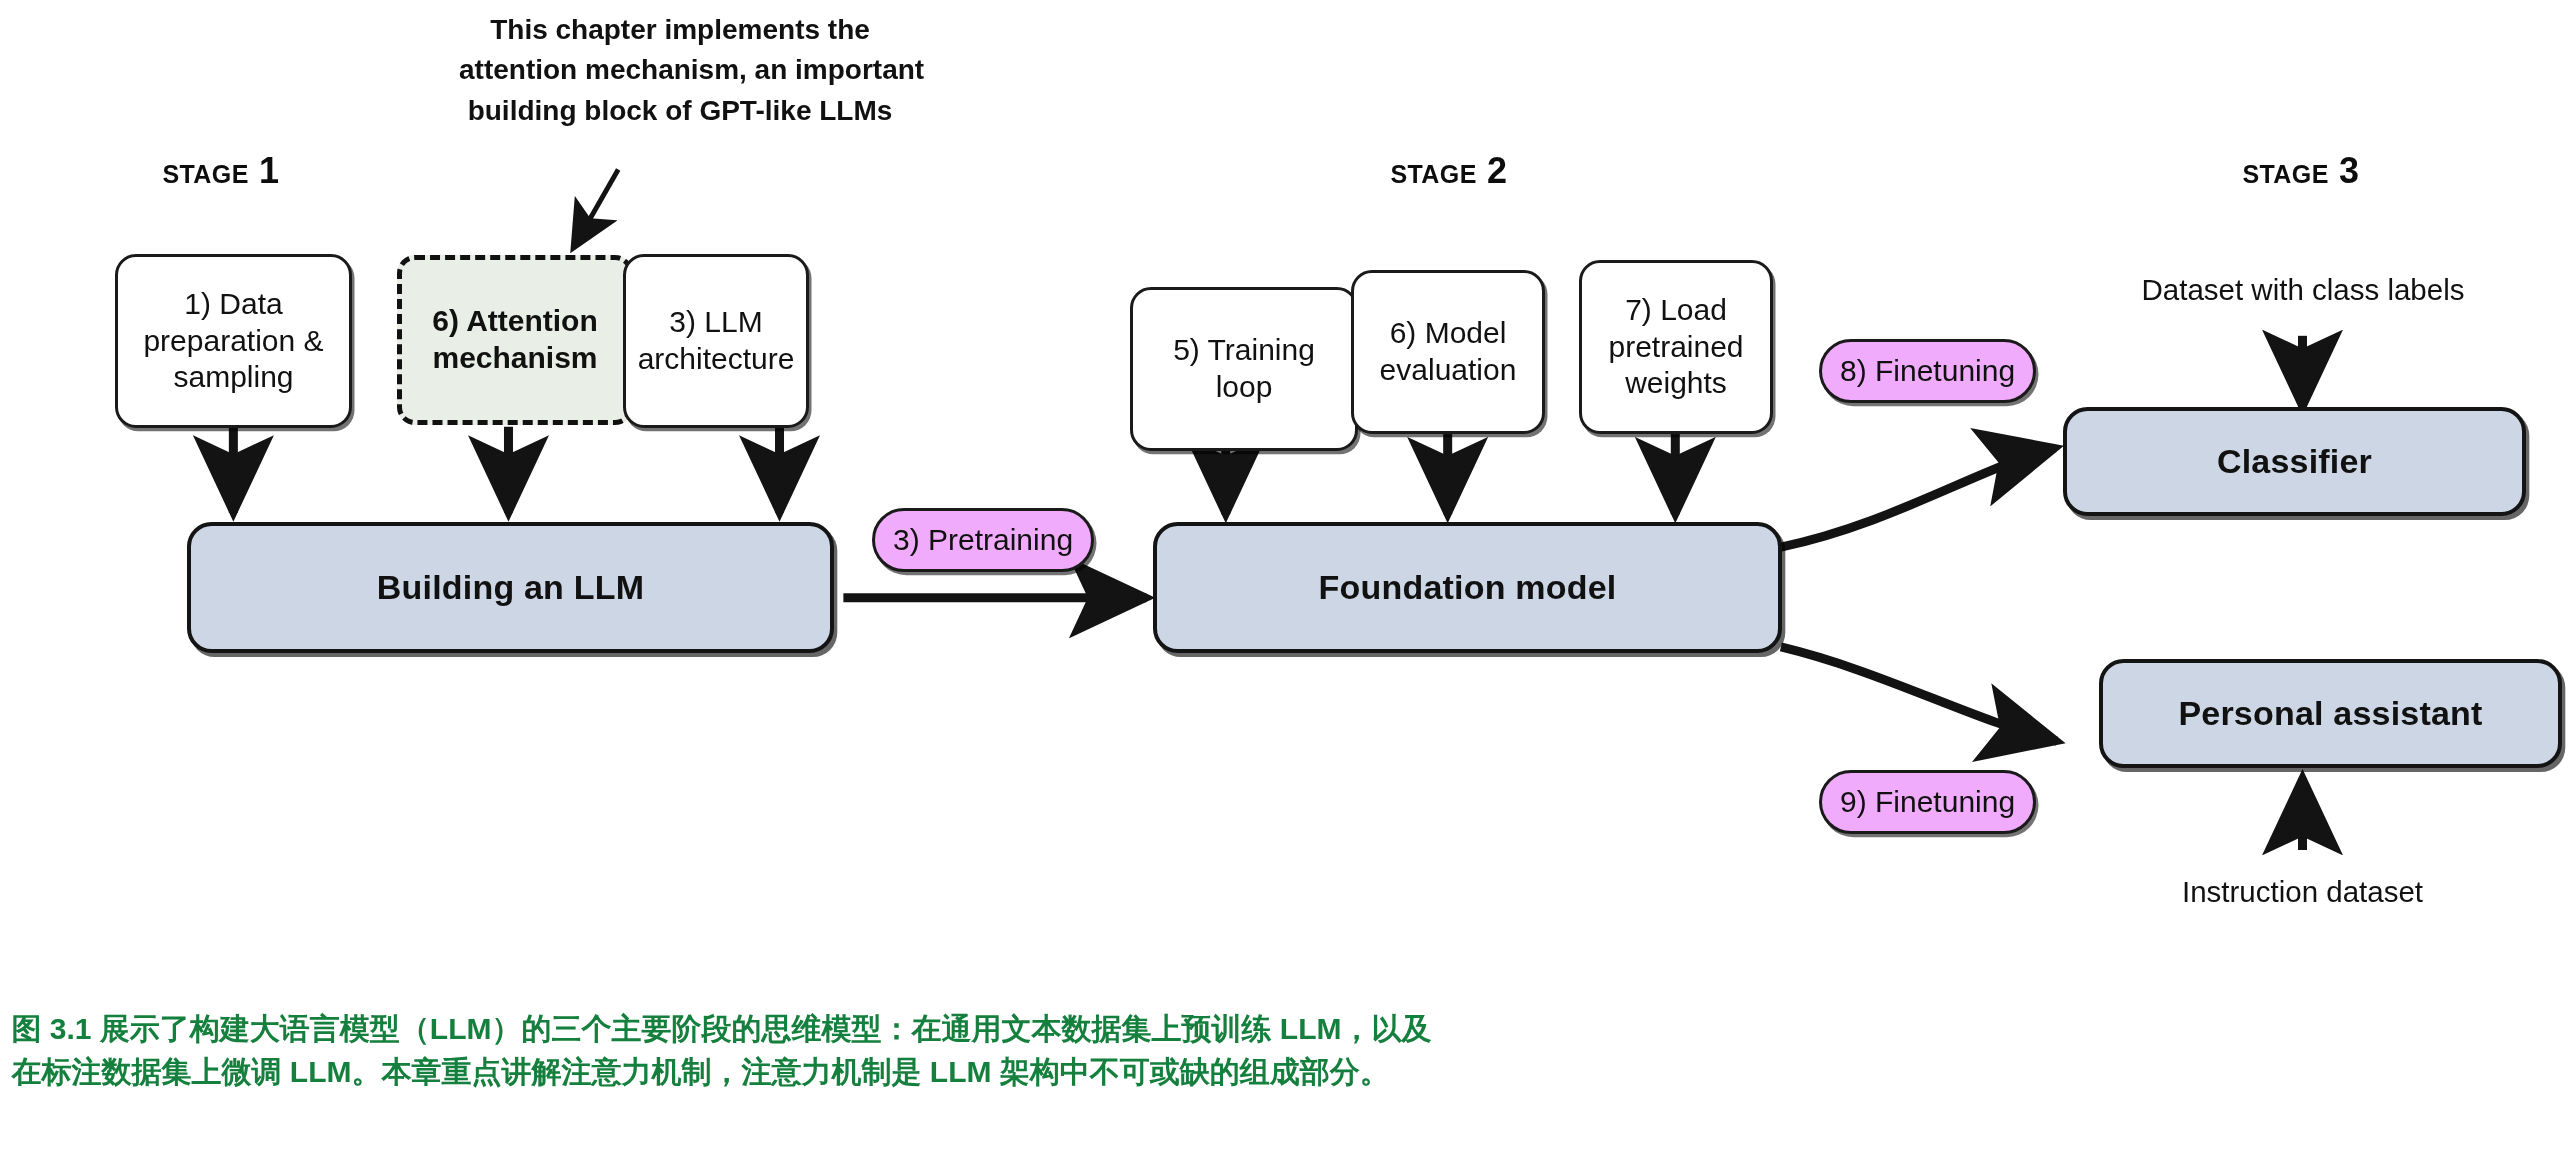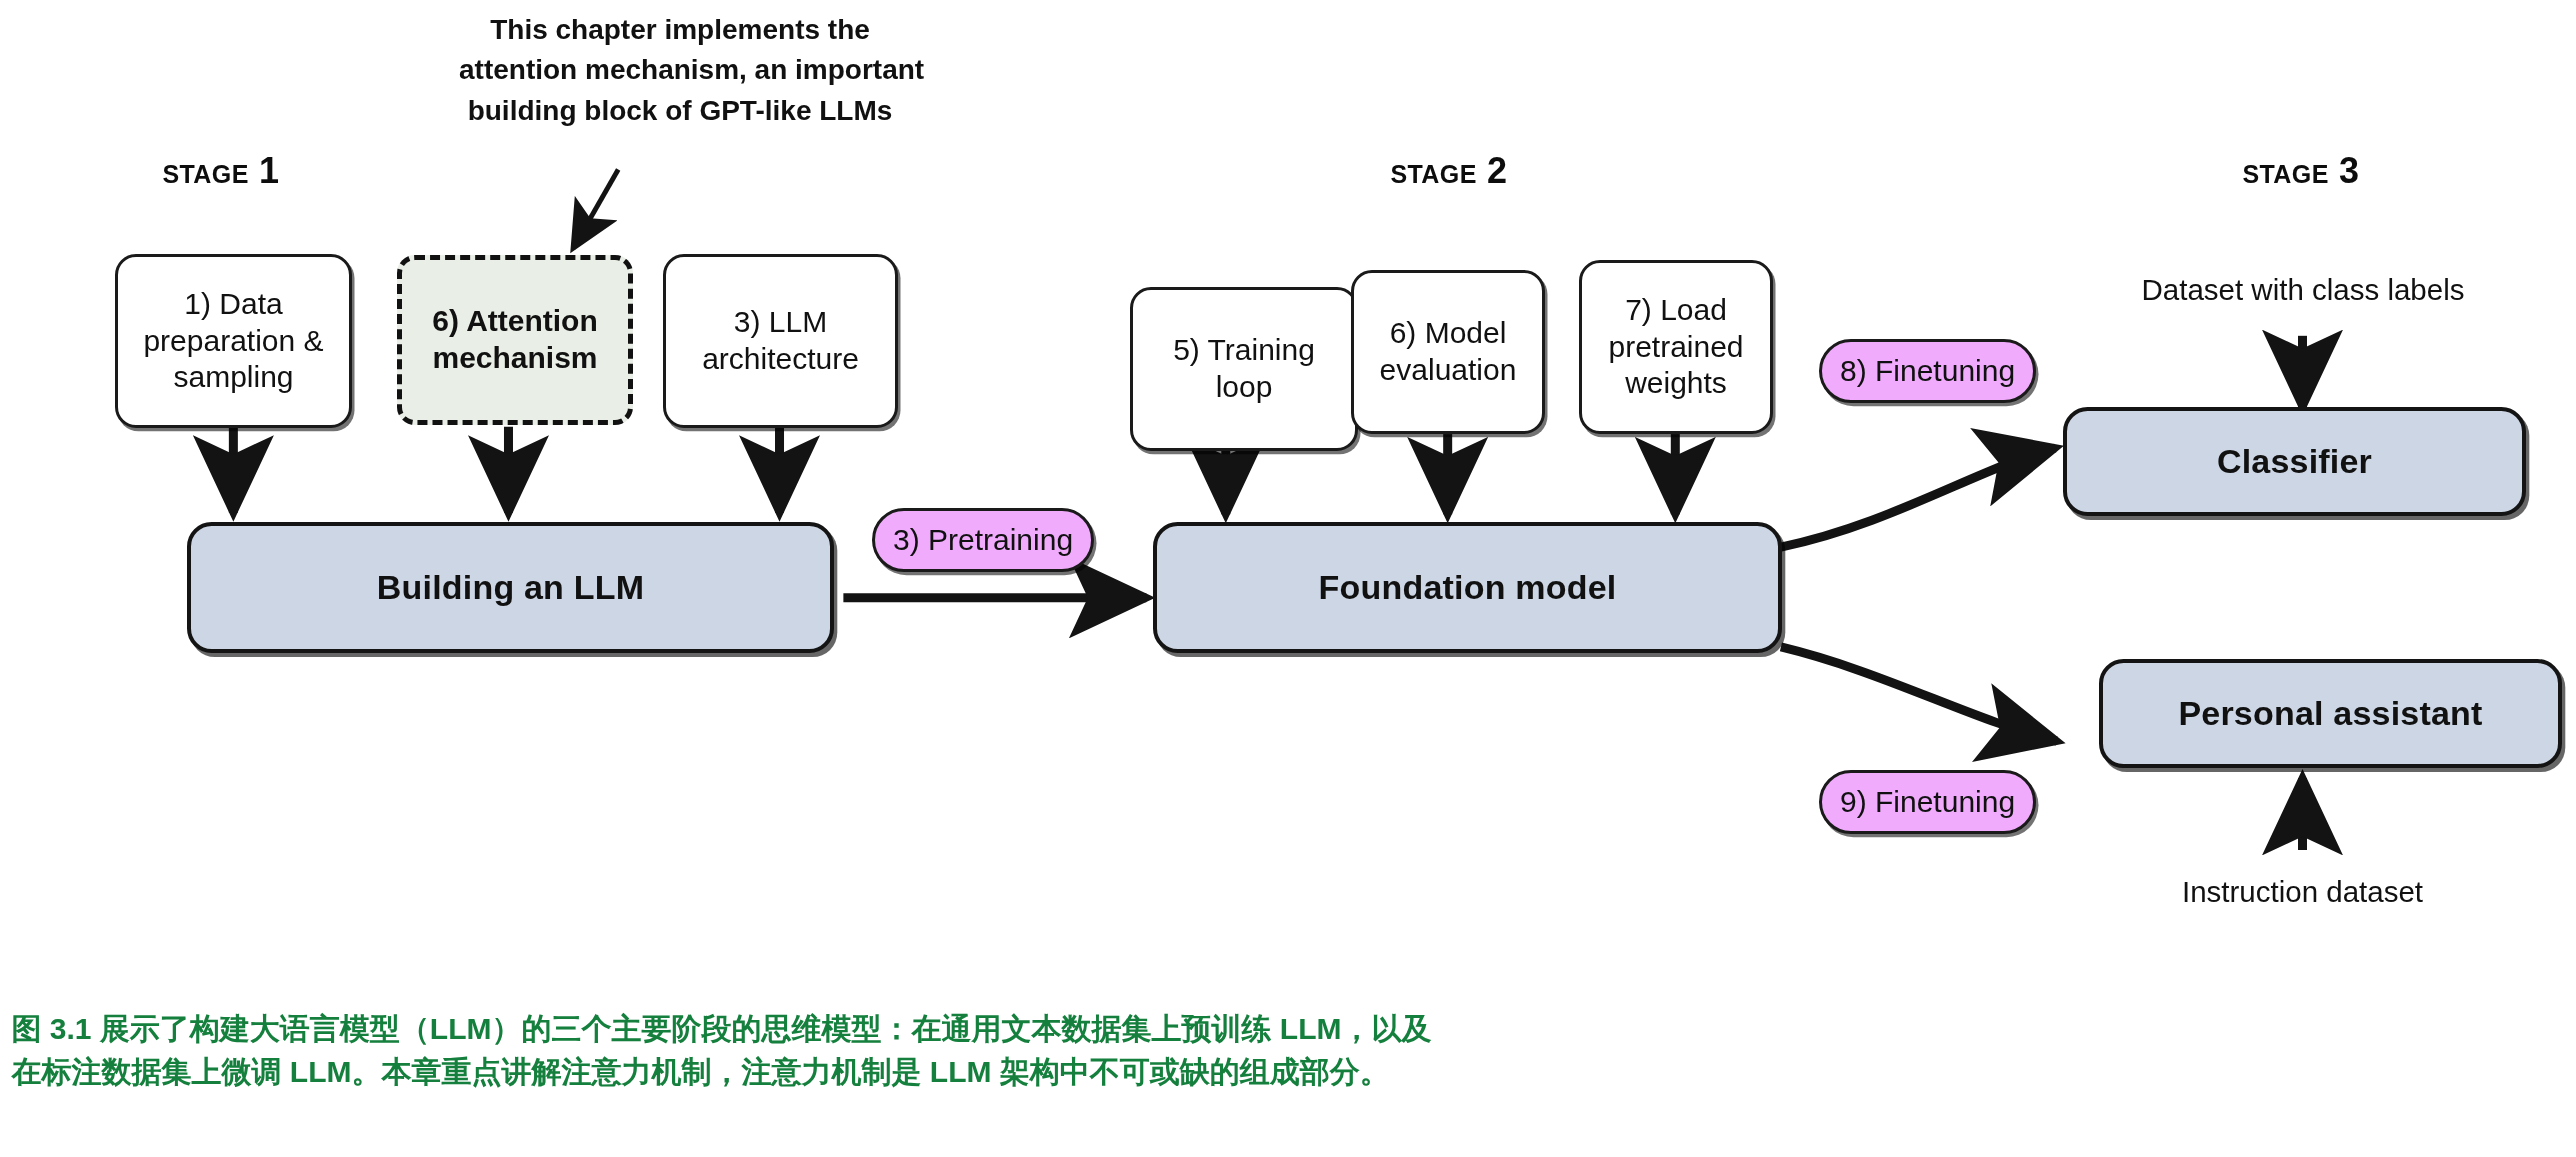--- a/index.html
+++ b/index.html
@@ -163,21 +163,21 @@
   </div>
 
   <div class="node stage-title" style="left:82px; top:146px; width:278px; height:49px;">Stage 1</div>
   <div class="node stage-title" style="left:1310px; top:146px; width:278px; height:49px;">Stage 2</div>
   <div class="node stage-title" style="left:2162px; top:146px; width:278px; height:49px;">Stage 3</div>
 
   <div class="node stepbox" style="left:115px; top:254px; width:237px; height:174px;">1) Data preparation &amp; sampling</div>
 
   <div class="node stepbox dashed" style="left:397px; top:255px; width:236px; height:170px;">6) Attention mechanism</div>
 
-  <div class="node stepbox" style="left:663px; top:254px; width:235px; height:174px;">3) LLM architecture</div>
+  <div class="node stepbox" style="left:623px; top:254px; width:186px; height:174px;">3) LLM architecture</div>
 
   <div class="node bigbox" style="left:187px; top:522px; width:647px; height:131px;">Building an LLM</div>
 
   <div class="node pill" style="left:872px; top:508px; height:64px;">3) Pretraining</div>
 
   <div class="node stepbox" style="left:1130px; top:287px; width:228px; height:164px;">5) Training loop</div>
 
   <div class="node stepbox" style="left:1351px; top:270px; width:194px; height:164px;">6) Model evaluation</div>
 
   <div class="node stepbox" style="left:1579px; top:260px; width:194px; height:174px;">7) Load pretrained weights</div>

